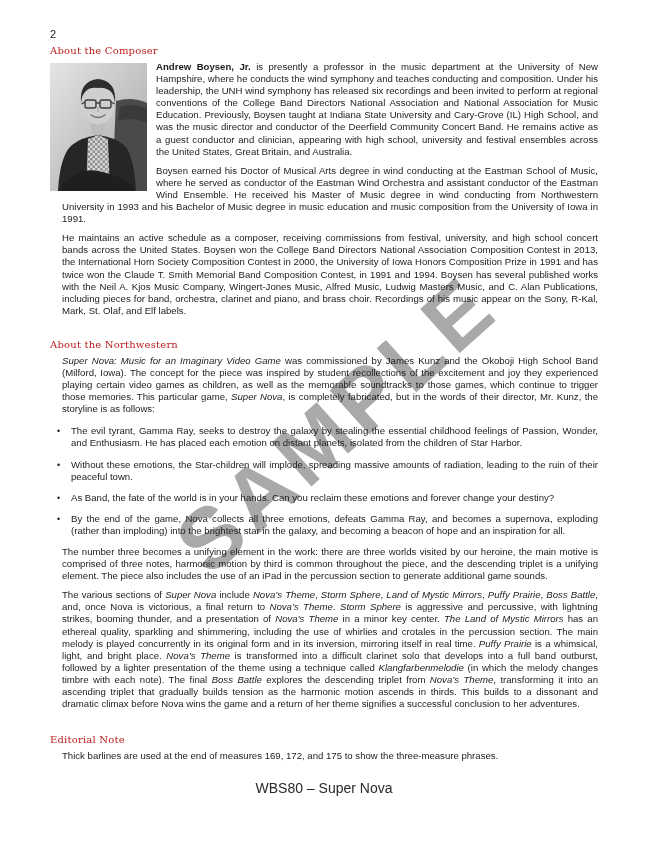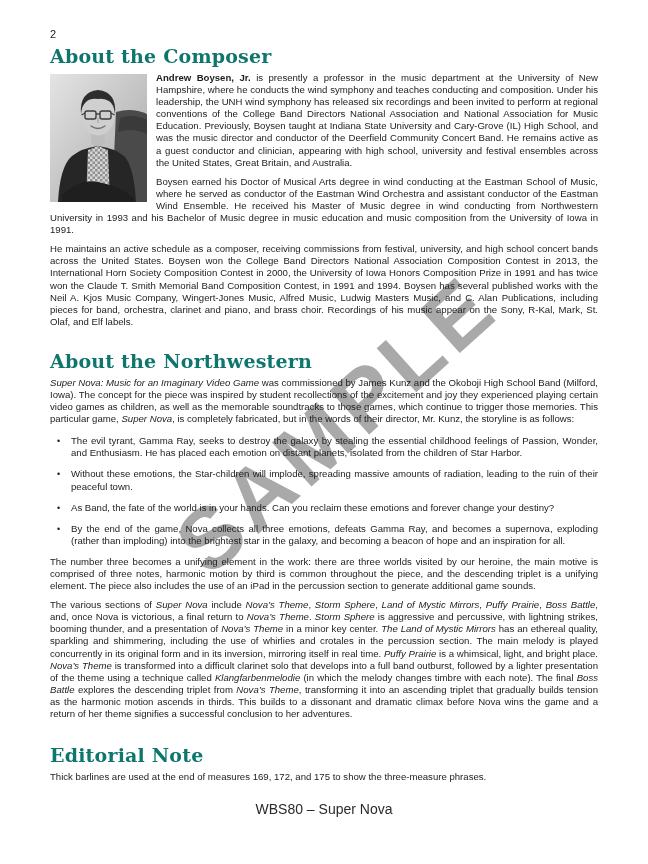--- a/index.html
+++ b/index.html
@@ -12,26 +12,27 @@
     position:absolute;left:118px;top:372px;width:436px;height:104px;
     z-index:0;text-align:center;pointer-events:none;
     font-family:"Liberation Sans",sans-serif;font-weight:bold;
     font-size:86px;letter-spacing:6px;line-height:104px;color:#a9a9a9;
     transform:rotate(-42deg);
   }
   .content{position:absolute;left:50px;right:50px;top:28px;z-index:1;}
   .page-number{font-size:11px;margin:0 0 5px 0;}
   .section-heading{
     font-family:"DejaVu Serif","Liberation Serif",serif;
-    font-size:19px;font-weight:bold;color:#0f766e;
+    font-size:10px;font-weight:normal;color:#b91c1c;
     margin:0 0 5px 0;letter-spacing:.2px;
   }
   .para{
     font-size:9.6px;line-height:12.1px;text-align:justify;
     margin:0 0 7px 0;
+    padding-left:12px;
   }
   .photo-frame{
     float:left;width:97px;height:128px;margin:2px 9px 3px 0;
   }
   .photo-frame svg{display:block;}
   .run-b{font-weight:bold;}
   .run-i{font-style:italic;margin-top:28px;}
   .composition-section{margin-top:22px;}
   .bullets{margin:10px 0 2px 0;}
   .bullet-item{

